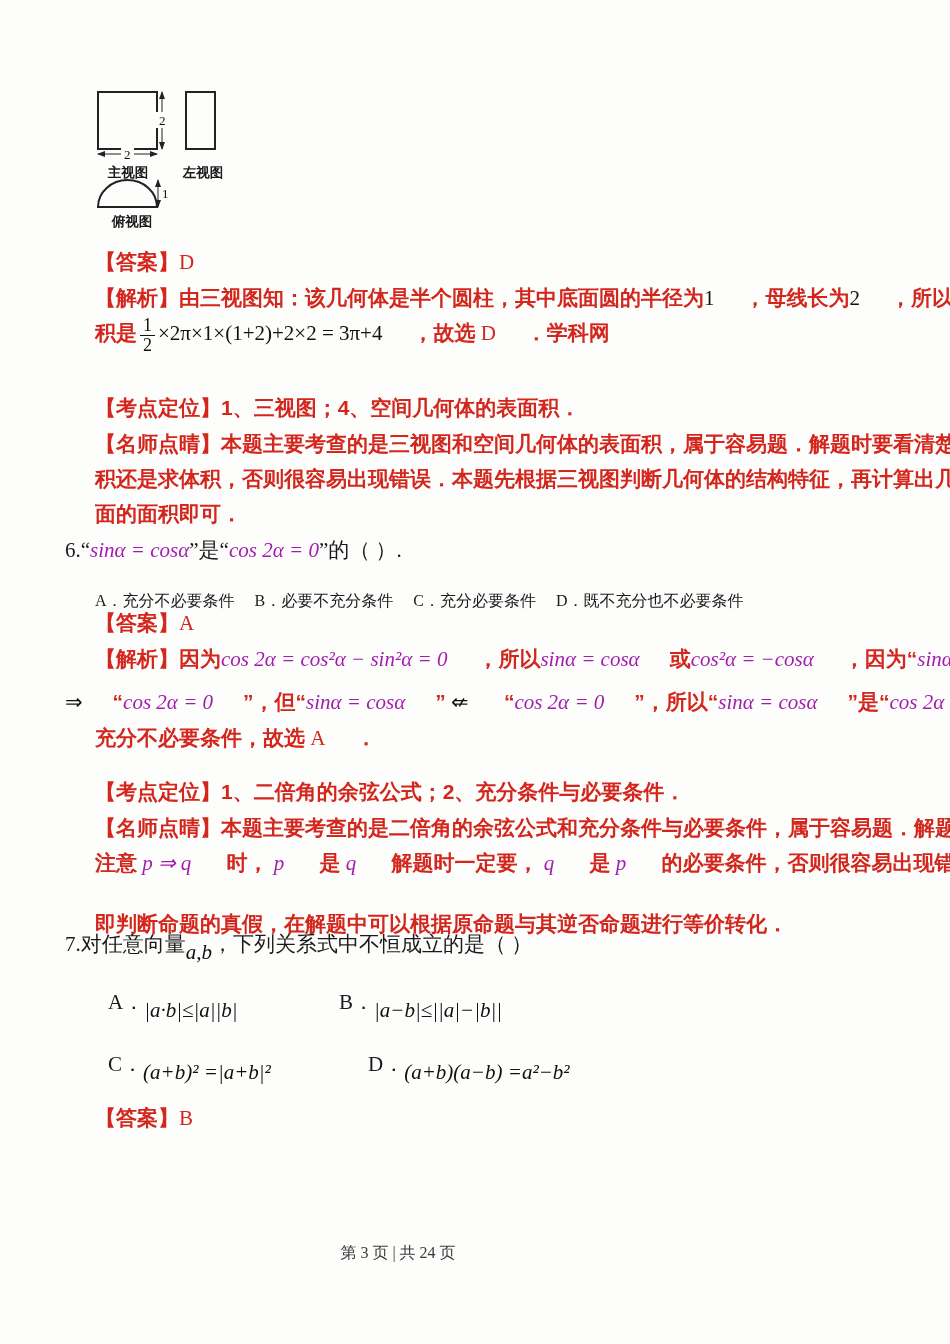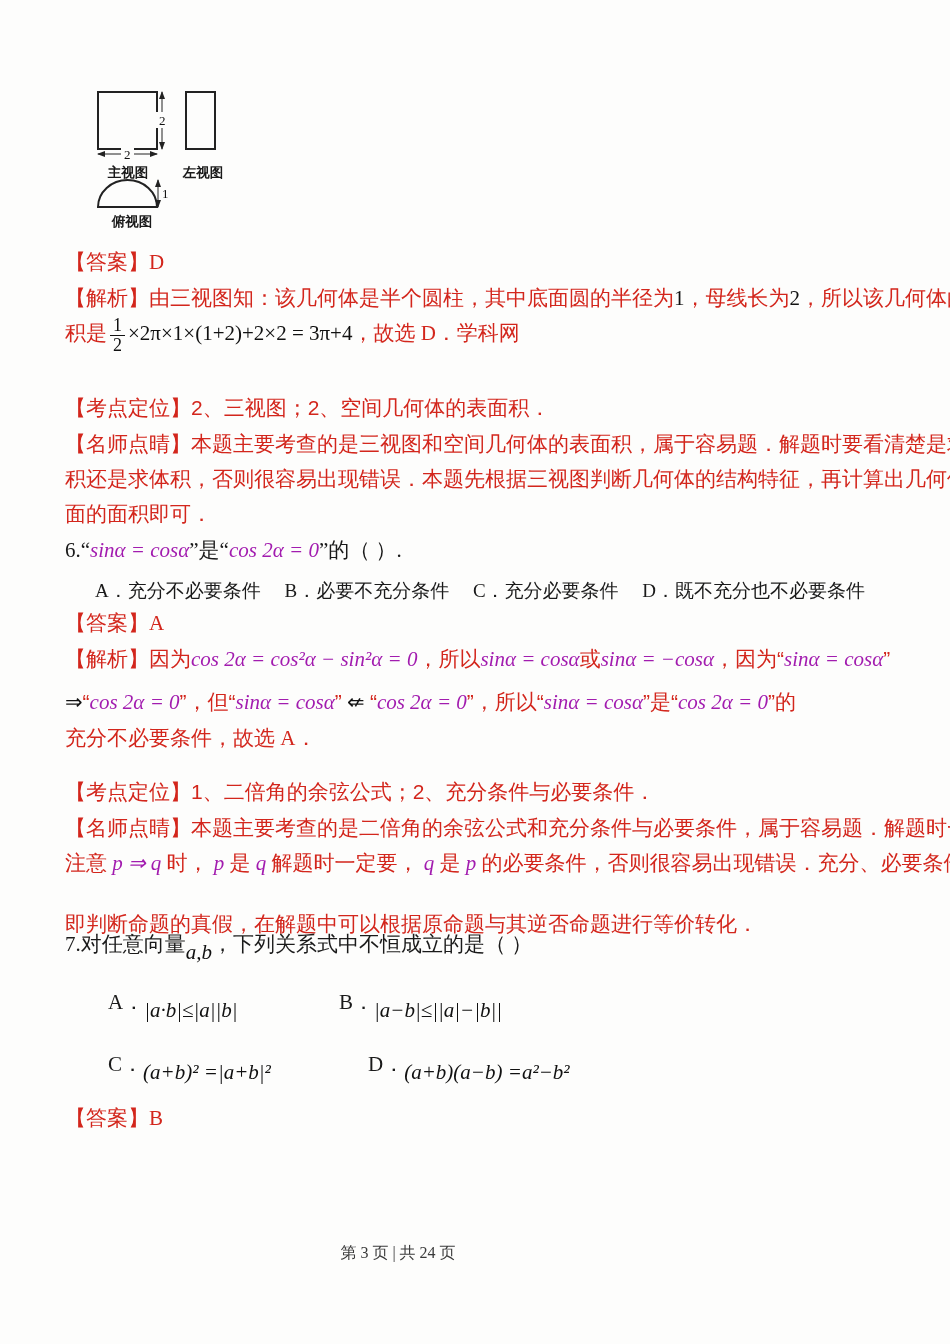--- a/index.html
+++ b/index.html
@@ -5,23 +5,23 @@
   html,body { margin:0; padding:0; }
   body {
     width:950px; height:1344px; position:relative;
     background:#fdfdfc; overflow:hidden;
     font-family:"Liberation Serif", serif;
   }
   .ln {
     position:absolute; left:65px; white-space:nowrap;
     font-size:21px; color:#1a1a1a; line-height:1.15;
   }
-  .opts { font-size:19px; }
+  .opts { font-size:16px;margin-top:12px; }
   .optpos { position:absolute; top:0; white-space:nowrap; }
-  .seg-r  { color:#d3261c; font-family:"Liberation Sans", sans-serif; font-weight:400; }
+  .seg-r  { color:#d3261c; font-family:"Liberation Sans", sans-serif; font-weight:700;margin-left:30px; }
   .seg-b  { color:#1a1a1a; font-family:"Liberation Serif", serif; }
   .seg-m  { color:#a21caf; font-family:"Liberation Serif", serif; font-style:italic; }
   .seg-mu { color:#111111; font-family:"Liberation Serif", serif; }
   .seg-ra { color:#d3261c; font-family:"Liberation Serif", serif; }
   .seg-md { color:#111111; font-family:"Liberation Serif", serif; font-style:italic;
             display:inline-block; transform:translateY(8px);text-align:center; }
   .frac { display:inline-flex; flex-direction:column; vertical-align:middle;
           text-align:center; font-family:"Liberation Serif", serif; color:#111;
           font-size:18px; line-height:1.05; margin:0 3px; }
   .frac .fd { border-top:1.6px solid #111; padding:0 3px; }
@@ -74,29 +74,29 @@
   </g>
   <text class="lbl" x="74" y="152" text-anchor="middle">俯视图</text>
 </svg>
 
 <div class="ln" style="top:250px"><span class="seg-r">【答案】</span><span class="seg-ra">D</span></div>
 <div class="ln" style="top:286px"><span class="seg-r">【解析】由三视图知：该几何体是半个圆柱，其中底面圆的半径为</span><span class="seg-mu">1</span><span class="seg-r">，母线长为</span><span class="seg-mu">2</span><span class="seg-r">，所以该几何体的表面</span></div>
 <div class="ln" style="top:316px"><span class="seg-r">积是</span><span class="frac">
       <span class="fn">1</span>
       <span class="fd">2</span>
     </span><span class="seg-mu">×2π×1×(1+2)+2×2 = 3π+4</span><span class="seg-r">，故选</span><span class="seg-ra"> D</span><span class="seg-r">．学科网</span></div>
-<div class="ln" style="top:396px"><span class="seg-r">【考点定位】2、三视图；2、空间几何体的表面积．</span></div>
+<div class="ln" style="top:396px"><span class="seg-r">【考点定位】1、三视图；4、空间几何体的表面积．</span></div>
 <div class="ln" style="top:432px"><span class="seg-r">【名师点晴】本题主要考查的是三视图和空间几何体的表面积，属于容易题．解题时要看清楚是求表面</span></div>
 <div class="ln" style="top:467px"><span class="seg-r">积还是求体积，否则很容易出现错误．本题先根据三视图判断几何体的结构特征，再计算出几何体各个</span></div>
 <div class="ln" style="top:502px"><span class="seg-r">面的面积即可．</span></div>
 
 <div class="ln" style="top:538px"><span class="seg-b">6.“</span><span class="seg-m">sinα = cosα</span><span class="seg-b">”是“</span><span class="seg-m">cos 2α = 0</span><span class="seg-b">”的（  ）.</span></div>
 <div class="ln opts" style="top:580px; left:95px"><span class="seg-b">A．充分不必要条件　 B．必要不充分条件　 C．充分必要条件　 D．既不充分也不必要条件</span></div>
 <div class="ln" style="top:611px"><span class="seg-r">【答案】</span><span class="seg-ra">A</span></div>
-<div class="ln" style="top:647px"><span class="seg-r">【解析】因为</span><span class="seg-m">cos 2α = cos²α − sin²α = 0</span><span class="seg-r">，所以</span><span class="seg-m">sinα = cosα</span><span class="seg-r">或</span><span class="seg-m">sinα = −cosα</span><span class="seg-r">，因为“</span><span class="seg-m">sinα = cosα</span><span class="seg-r">”</span></div>
+<div class="ln" style="top:647px"><span class="seg-r">【解析】因为</span><span class="seg-m">cos 2α = cos²α − sin²α = 0</span><span class="seg-r">，所以</span><span class="seg-m">sinα = cosα</span><span class="seg-r">或</span><span class="seg-m">cos²α = −cosα</span><span class="seg-r">，因为“</span><span class="seg-m">sinα = cosα</span><span class="seg-r">”</span></div>
 <div class="ln" style="top:690px"><span class="seg-mu">⇒</span><span class="seg-r">“</span><span class="seg-m">cos 2α = 0</span><span class="seg-r">”，但“</span><span class="seg-m">sinα = cosα</span><span class="seg-r">”</span><span class="seg-mu"> ⇍ </span><span class="seg-r">“</span><span class="seg-m">cos 2α = 0</span><span class="seg-r">”，所以“</span><span class="seg-m">sinα = cosα</span><span class="seg-r">”是“</span><span class="seg-m">cos 2α = 0</span><span class="seg-r">”的</span></div>
 <div class="ln" style="top:726px"><span class="seg-r">充分不必要条件，故选</span><span class="seg-ra"> A</span><span class="seg-r">．</span></div>
 <div class="ln" style="top:780px"><span class="seg-r">【考点定位】1、二倍角的余弦公式；2、充分条件与必要条件．</span></div>
 <div class="ln" style="top:816px"><span class="seg-r">【名师点晴】本题主要考查的是二倍角的余弦公式和充分条件与必要条件，属于容易题．解题时一定要</span></div>
 <div class="ln" style="top:851px"><span class="seg-r">注意</span><span class="seg-m"> p ⇒ q </span><span class="seg-r">时，</span><span class="seg-m"> p </span><span class="seg-r">是</span><span class="seg-m"> q </span><span class="seg-r">解题时一定要，</span><span class="seg-m"> q </span><span class="seg-r">是</span><span class="seg-m"> p </span><span class="seg-r">的必要条件，否则很容易出现错误．充分、必要条件的判断</span></div>
 <div class="ln" style="top:912px"><span class="seg-r">即判断命题的真假，在解题中可以根据原命题与其逆否命题进行等价转化．</span></div>
 
 <div class="ln" style="top:932px"><span class="seg-b">7.对任意向量</span><span class="seg-md">a,b</span><span class="seg-b">，下列关系式中不恒成立的是（  ）</span></div>
 <div class="ln" style="top:990px; left:0; width:950px">
   <span class="optpos" style="left:108px"><span class="seg-b">A．</span><span class="seg-md">|a·b|≤|a||b|</span></span>

